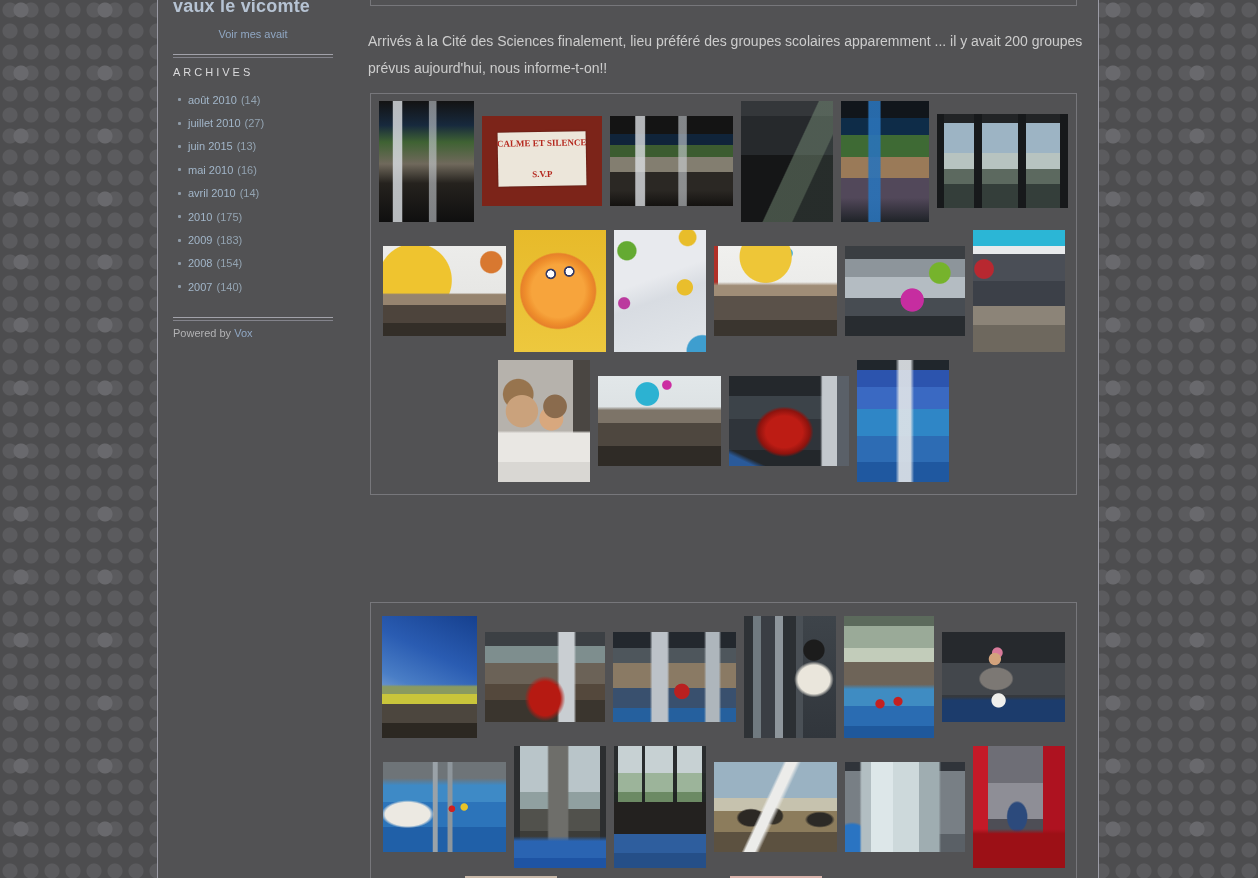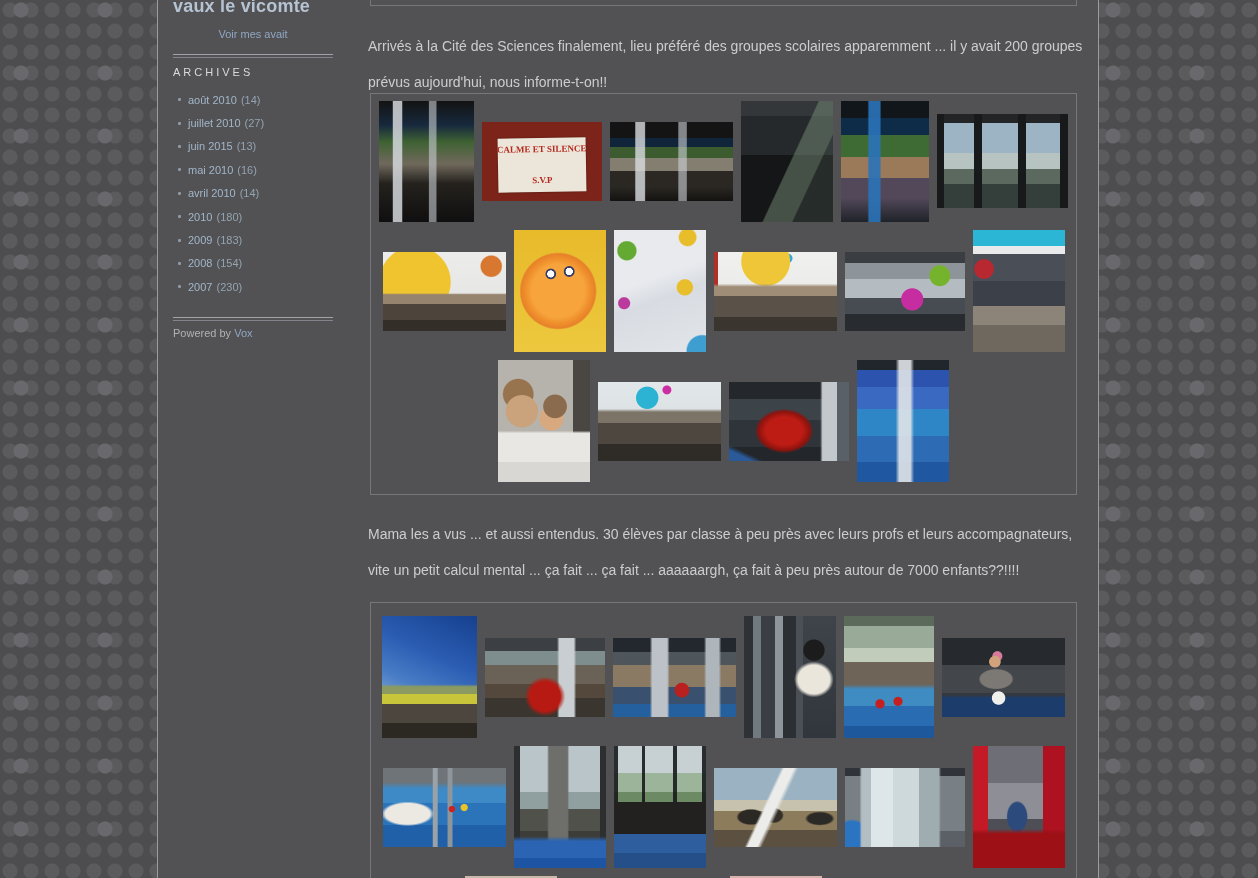--- a/index.html
+++ b/index.html
@@ -26,30 +26,30 @@
   .arch-head{position:absolute;left:15px;top:66px;font-size:11px;font-weight:normal;letter-spacing:3px;color:#dadadc}
   .arch-list{position:absolute;left:15px;top:88px;width:170px;list-style:none;margin:0;padding:0}
   .arch-list li{height:23.4px;display:flex;align-items:center;font-size:11px;cursor:pointer}
   .bullet{width:3px;height:3px;background:#8d99a5;border-radius:1px;margin:0 7px 0 5px;flex:none}
   .arch-label{color:#a2b6c9;margin-right:4px}
   .arch-count{color:#93a3b1}
   .powered{position:absolute;left:15px;top:327px;font-size:11px;color:#b2b2b4}
   .powered a{color:#90a7c3;text-decoration:none;cursor:pointer}
   
   .prevbox{position:absolute;left:212px;top:-16px;width:705px;height:20px;border:1px solid #77777b}
-  .para{position:absolute;left:210px;width:716px;font-size:14px;line-height:36px;color:#cdcdcd}
+  .para{position:absolute;left:210px;width:716px;font-size:14px;line-height:27px;color:#cdcdcd}
   .p1{top:14px}.p2{top:502px}
   .gal{position:absolute;left:212px;width:705px;border:1px solid #77777b}
   .gal1{top:93px;height:398px;padding-top:2px}
   .gal2{top:602px;height:275px;border-bottom:none;padding-top:9px}
   .grow{display:flex;justify-content:center;align-items:center;gap:8px;height:130px}
   .grow3{justify-content:flex-start;padding-left:94px;gap:173px}
   .th{flex:none;cursor:pointer;background-repeat:no-repeat;background-size:cover}
   .P{width:92px;height:122px}
-  .L{width:121px;height:79px}
+  .L{width:121px;height:90px}
   .h121{height:121px}.w95{width:95px}.w88{width:88px}.w90{width:90px}.w120{width:120px}.w123{width:123px}
   .lg{width:131px;height:94px}
   
   .ph1{background-image:linear-gradient(90deg,transparent 14%,rgba(212,216,220,.85) 15% 24%,transparent 25% 52%,rgba(200,205,210,.6) 53% 60%,transparent 61%),linear-gradient(180deg,#131313 0%,#17293d 20%,#3f6233 34%,#70695c 52%,#25221e 68%,#0f0f0f 100%)}
   .ph2{background:#7c2419}
   .sign{position:relative;margin:16px auto 0;width:88px;height:54px;background:#ece6da;box-shadow:0 0 2px rgba(0,0,0,.4);display:flex;flex-direction:column;align-items:center;justify-content:space-between;padding:6px 2px 7px;box-sizing:border-box;transform:rotate(-1deg)}
   .sign div{font-family:"Liberation Serif","DejaVu Serif",serif;font-weight:bold;font-size:9px;color:#b5281e;white-space:nowrap}
   .ph3{background-image:linear-gradient(90deg,transparent 20%,rgba(218,221,225,.8) 21% 28%,transparent 29% 55%,rgba(206,211,216,.6) 56% 62%,transparent 63%),linear-gradient(180deg,#141414 0 20%,#10243a 20% 32%,#3c5c30 32% 46%,#837e70 46% 62%,#2b2824 62% 82%,#141210 100%)}
   .ph4{background-image:linear-gradient(115deg,transparent 52%,rgba(128,152,128,.45) 53% 72%,rgba(92,112,102,.25) 73%),linear-gradient(180deg,#34373a 0 12%,#26292c 12% 45%,#151617 45% 100%)}
   .ph5{background-image:linear-gradient(90deg,transparent 30%,rgba(42,115,185,.9) 32% 44%,transparent 46%),linear-gradient(180deg,#11161b 0 14%,#0e2c48 14% 28%,#3e6a34 28% 46%,#9a7a58 46% 64%,#52485a 64% 80%,#1f2328 100%)}
@@ -110,36 +110,36 @@
         <span class="arch-count">(16)</span>
       </li>
     <li>
         <span class="bullet"></span>
         <span class="arch-label">avril 2010</span>
         <span class="arch-count">(14)</span>
       </li>
     <li>
         <span class="bullet"></span>
         <span class="arch-label">2010</span>
-        <span class="arch-count">(180)</span>
+        <span class="arch-count">(175)</span>
       </li>
     <li>
         <span class="bullet"></span>
         <span class="arch-label">2009</span>
         <span class="arch-count">(183)</span>
       </li>
     <li>
         <span class="bullet"></span>
         <span class="arch-label">2008</span>
         <span class="arch-count">(154)</span>
       </li>
     <li>
         <span class="bullet"></span>
         <span class="arch-label">2007</span>
-        <span class="arch-count">(230)</span>
+        <span class="arch-count">(140)</span>
       </li>
   </ul>
   <div class="divider div2"></div>
   <div class="powered"><span>Powered by </span><a>Vox</a></div>
 
   <div class="prevbox"></div>
 
   <p class="para p1">Arrivés à la Cité des Sciences finalement, lieu préféré des groupes scolaires apparemment ... il y avait 200 groupes prévus aujourd'hui, nous informe-t-on!!</p>
 
   <div class="gal gal1">
@@ -165,21 +165,20 @@
       <div class="th P ph12" title="Accompagnatrices assises"></div>
     </div>
     <div class="grow">
       <div class="th P ph13" title="Deux garçons de profil"></div>
       <div class="th L w123 ph14" title="Classe assise en attente"></div>
       <div class="th L w120 ph15" title="Enfants et caisses rouges"></div>
       <div class="th P ph16" title="Bassin bleu de l'exposition"></div>
     </div>
   </div>
 
-  <p class="para p2">Mama les a vus ... et aussi entendus. 30 élèves par classe à peu près avec leurs profs et leurs accompagnateurs, vite un petit calcul mental ... ça fait ... ça fait ... aaaaaargh, ça fait à peu près autour de 7000 enfants??!!!!</p>
 
   <div class="gal gal2">
     <div class="grow">
       <div class="th P w95 ph17" title="Enfants près du mur bleu"></div>
       <div class="th L w120 ph18" title="Atelier des caisses rouges"></div>
       <div class="th L w123 ph19" title="Table à eau et colonnes"></div>
       <div class="th P ph20" title="Fillette devant la tour métallique"></div>
       <div class="th P w90 ph21" title="Bassin rond avec jets d'eau"></div>
       <div class="th L w123 ph22" title="Fillette avec une balle blanche"></div>
     </div>

